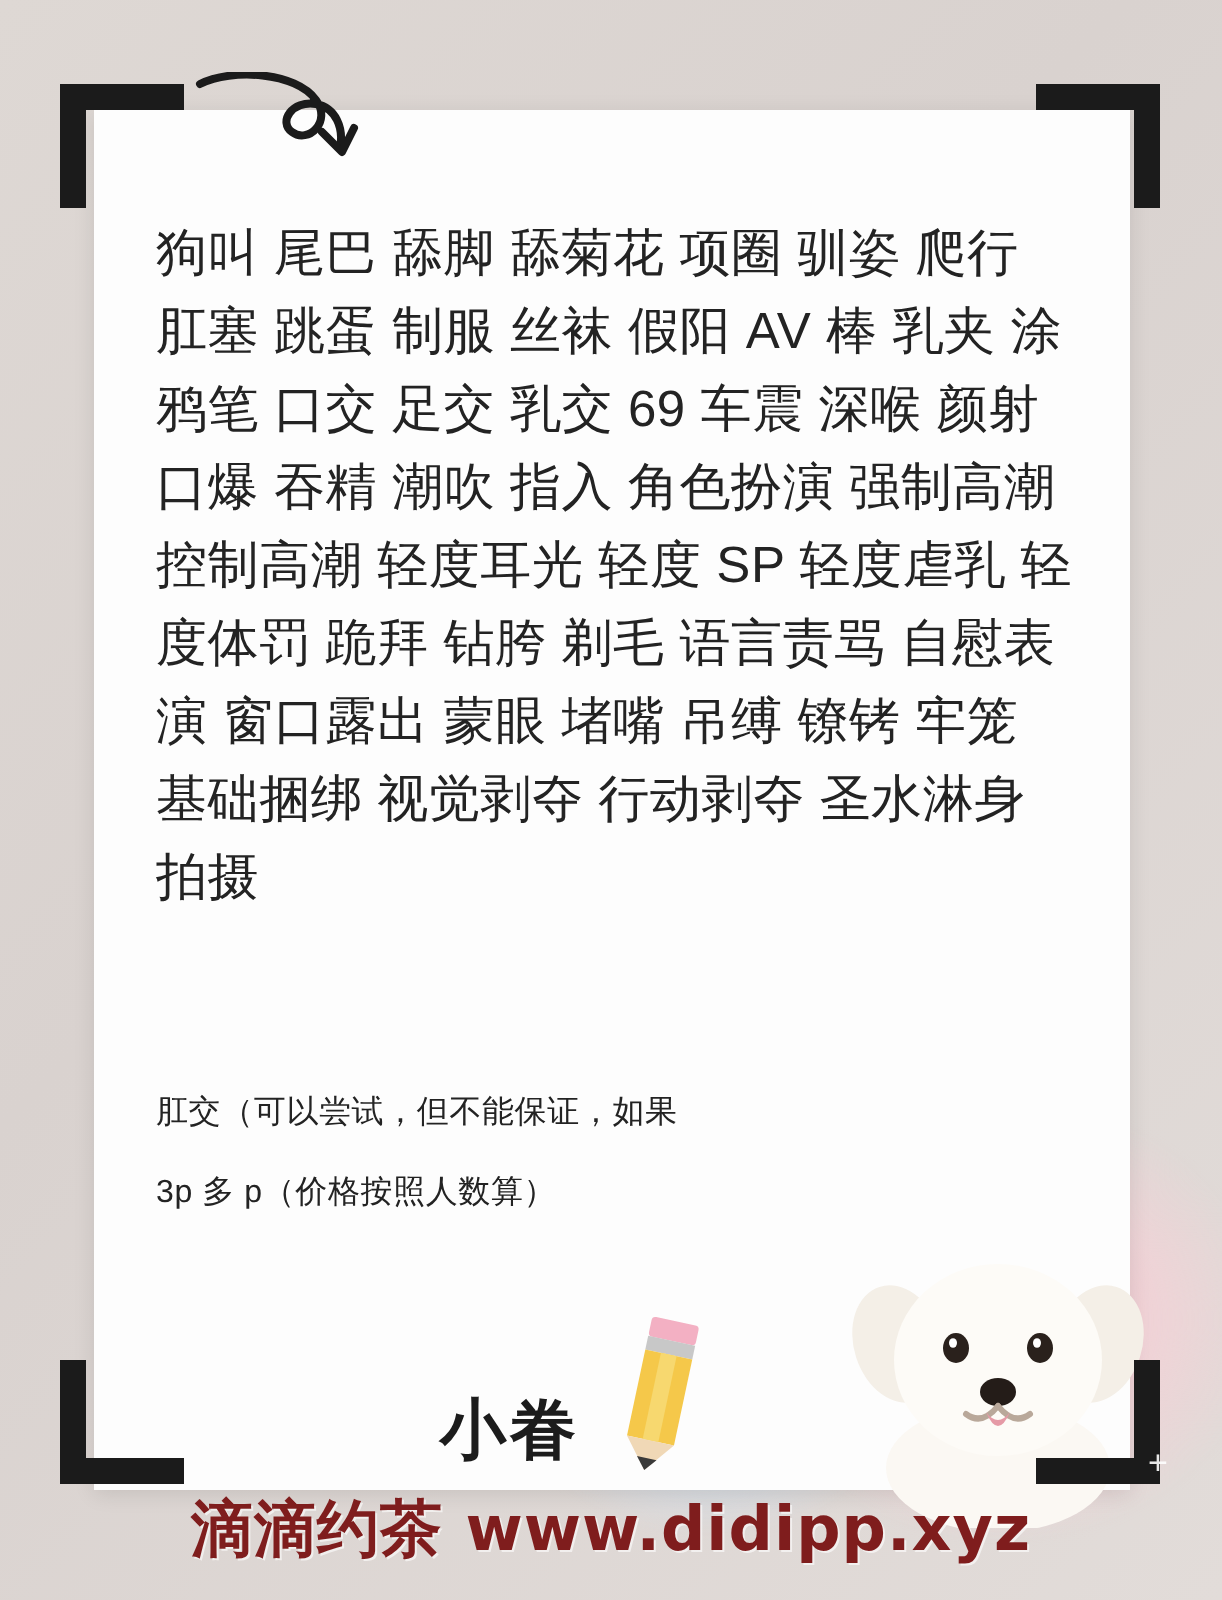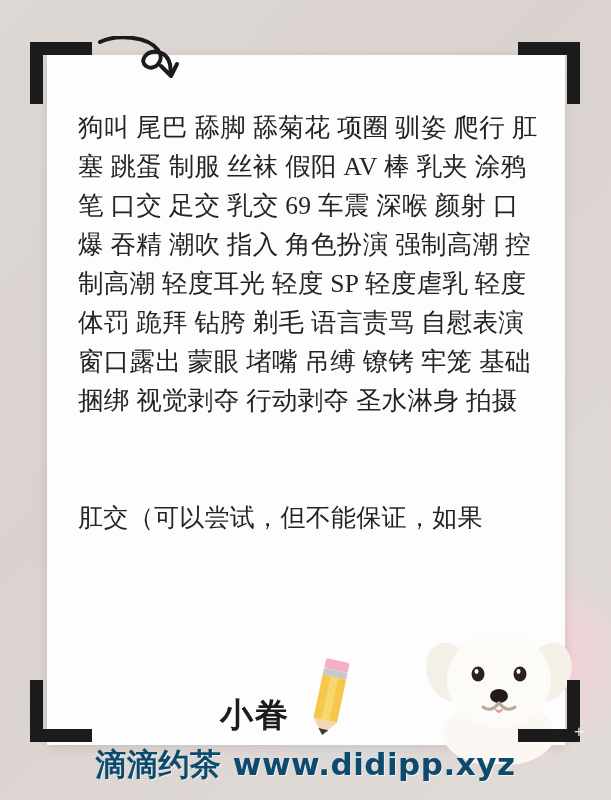--- a/index.html
+++ b/index.html
@@ -82,27 +82,27 @@
 
   .body-text {
     position: absolute;
     left: 78px;
     top: 108px;
     width: 462px;
     font-size: 25.5px;
     line-height: 39px;
     color: #232323;
     letter-spacing: 0.3px;
-    font-family: Liberation Serif, serif;
+    font-family: Liberation Sans, sans-serif;
   }
   .para-gap {
     height: 78px;
   }
   .note-text {
-    font-size: 25px;
+    font-size: 16px;
     line-height: 40px;
     color: #232323;
   }
   .dog {
     position: absolute;
     right: 28px;
     bottom: 36px;
     width: 168px;
     height: 150px;
     z-index: 5;
@@ -127,21 +127,21 @@
     letter-spacing: 2px;
   }
   .watermark {
     position: absolute;
     left: 0;
     right: 0;
     bottom: 14px;
     text-align: center;
     font-size: 31px;
     font-weight: bold;
-    color: #0c4a6e;
+    color: #7f1d1d;
     text-shadow: 1px 1px 0 rgba(255,255,255,0.6);
     z-index: 20;
     font-family: "DejaVu Sans", "Liberation Sans", sans-serif;
     letter-spacing: 0.5px;
   }
   .plus-badge {
     position: absolute;
     right: 22px;
     bottom: 58px;
     width: 20px;
@@ -171,20 +171,21 @@
 
 <svg class="swirl" viewBox="0 0 90 46">
   <path d="M4 6 C 20 -2, 52 0, 62 14 C 70 25, 58 36, 50 30 C 43 25, 50 14, 62 16 C 72 18, 76 28, 74 38" fill="none" stroke="#1b1b1b" stroke-width="4" stroke-linecap="round"></path>
   <path d="M65 30 L75 40 L81 28" fill="none" stroke="#1b1b1b" stroke-width="4" stroke-linecap="round" stroke-linejoin="round"></path>
 </svg>
 
 <div class="body-text">
   <div>狗叫 尾巴 舔脚 舔菊花 项圈 驯姿 爬行 肛塞 跳蛋 制服 丝袜 假阳 AV 棒 乳夹 涂鸦笔 口交 足交 乳交 69 车震 深喉 颜射 口爆 吞精 潮吹 指入 角色扮演 强制高潮 控制高潮 轻度耳光 轻度 SP 轻度虐乳 轻度体罚 跪拜 钻胯 剃毛 语言责骂 自慰表演 窗口露出 蒙眼 堵嘴 吊缚 镣铐 牢笼 基础捆绑 视觉剥夺 行动剥夺 圣水淋身 拍摄</div>
   <div class="para-gap"></div>
   <div class="note-text">肛交（可以尝试，但不能保证，如果</div>
+  <div class="note-text">3p 多 p（价格按照人数算）</div>
 </div>
 
 <svg class="dog" viewBox="0 0 168 150">
   <ellipse cx="84" cy="120" rx="56" ry="32" fill="#fbf8f3"></ellipse>
   <ellipse cx="34" cy="58" rx="22" ry="30" fill="#f4efe7" transform="rotate(-18 34 58)"></ellipse>
   <ellipse cx="134" cy="58" rx="22" ry="30" fill="#f4efe7" transform="rotate(18 134 58)"></ellipse>
   <ellipse cx="84" cy="66" rx="52" ry="48" fill="#fdfbf7"></ellipse>
   <ellipse cx="63" cy="60" rx="6.5" ry="7.5" fill="#2a211c"></ellipse>
   <ellipse cx="105" cy="60" rx="6.5" ry="7.5" fill="#2a211c"></ellipse>
   <ellipse cx="61.5" cy="57.5" rx="2" ry="2.4" fill="#ffffff"></ellipse>

